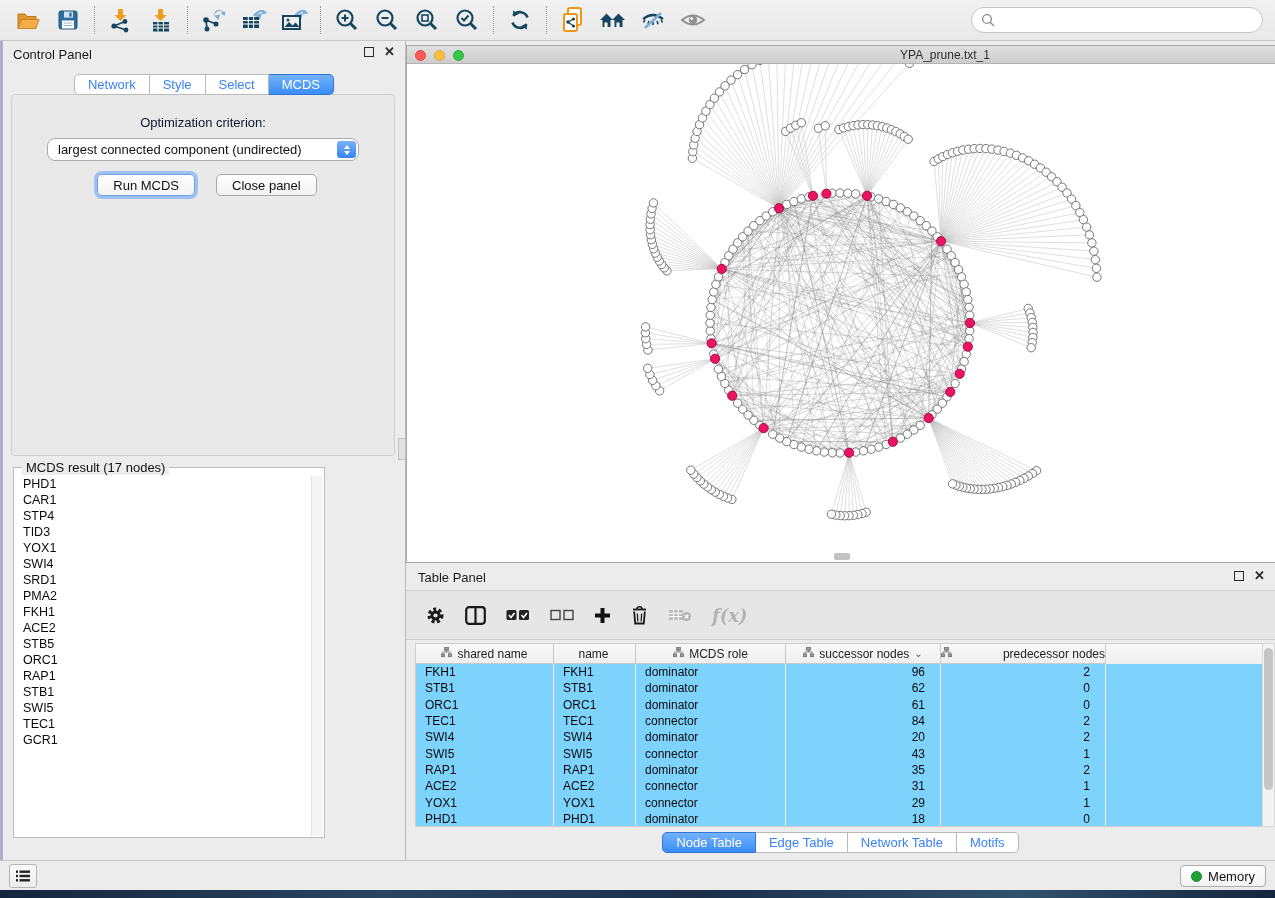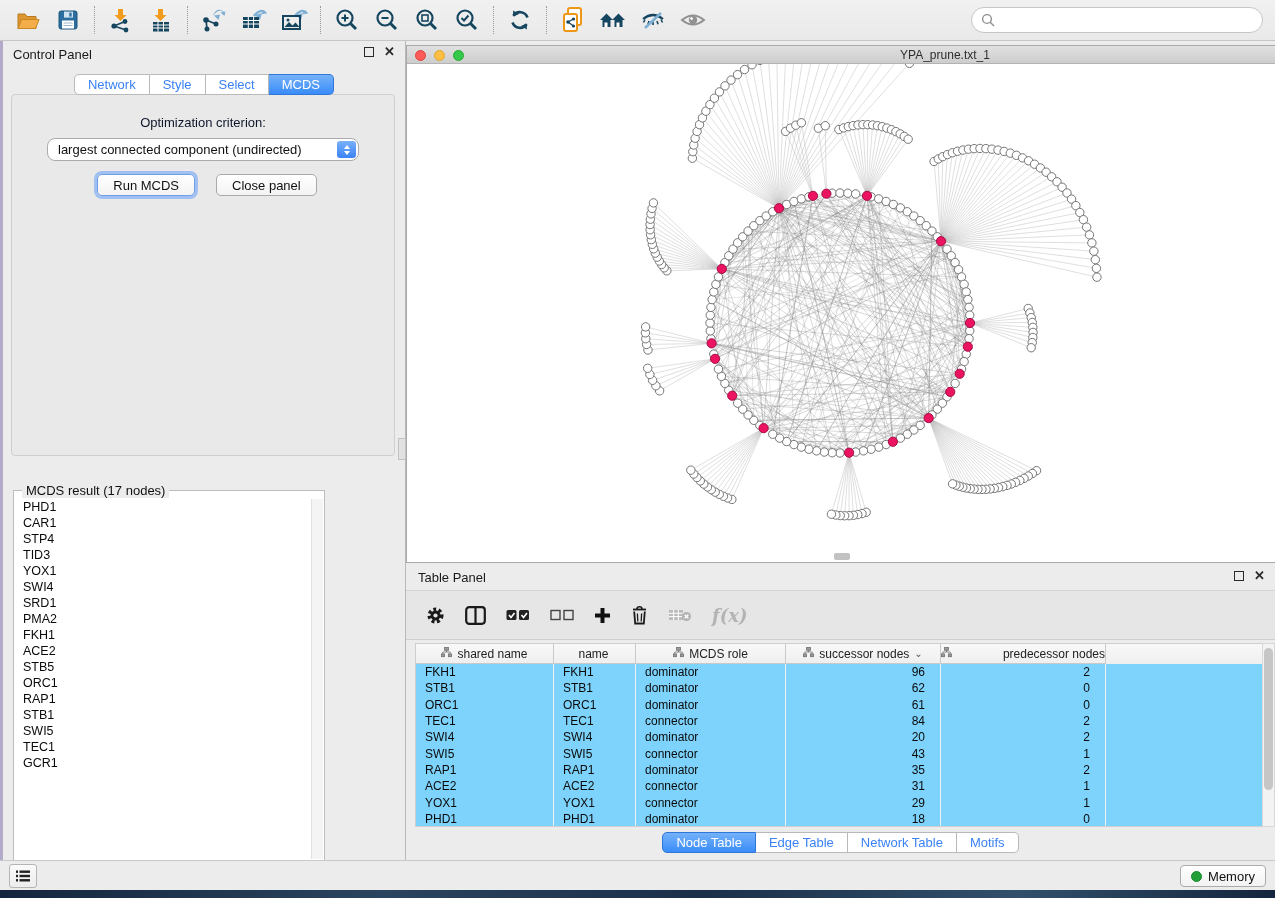--- a/index.html
+++ b/index.html
@@ -33,21 +33,21 @@
   .cp-body{position:absolute;left:8px;top:53px;width:384px;height:362px;background:#e9e9e9;border:1px solid #cfcfcf;border-radius:4px;}
   .opt-label{margin-top:20px;text-align:center;font-size:13px;color:#0f172a;}
   .select{width:312px;height:23px;margin:8px auto 0 auto;background:#fff;border:1px solid #ababab;border-radius:8px;display:flex;align-items:center;padding-left:10px;position:relative;}
   .select .val{font-size:13px;color:#111;}
   .stepper{position:absolute;right:2px;top:2px;width:19px;height:17px;border-radius:3px;background:linear-gradient(#79b0f8,#3b84f6);display:flex;flex-direction:column;align-items:center;justify-content:center;gap:2px;}
   .tri-up{width:0;height:0;border-left:3.5px solid transparent;border-right:3.5px solid transparent;border-bottom:4px solid #fff;}
   .tri-dn{width:0;height:0;border-left:3.5px solid transparent;border-right:3.5px solid transparent;border-top:4px solid #fff;}
   .btn-row{margin-top:13px;display:flex;justify-content:center;gap:13px;}
   .btn{background:linear-gradient(#ffffff,#f3f3f3);border:1px solid #a9a9a9;border-radius:5px;height:22px;padding:0 15px;font-size:13px;color:#111;display:flex;align-items:center;margin-left:8px;}
   .btn.focused{box-shadow:0 0 0 3px rgba(110,165,245,.6);border-color:#6ea0e8;}
-  .groupbox{position:absolute;left:10px;top:426px;width:312px;height:371px;border:1px solid #bdbdbd;background:#fff;margin-top:23px;}
+  .groupbox{position:absolute;left:10px;top:426px;width:312px;height:371px;border:1px solid #bdbdbd;background:#fff;}
   .groupbox .gb-title{position:absolute;left:8px;top:-8px;background:#ececec;padding:0 4px;font-size:13px;color:#111;}
   .gb-list{position:absolute;left:1px;top:8px;bottom:1px;right:14px;overflow:hidden;}
   .gb-item{font-size:12.5px;line-height:16px;padding-left:8px;color:#0a0a0a;}
   .gb-scroll{position:absolute;right:1px;top:8px;bottom:1px;width:12px;background:#f4f4f4;border-left:1px solid #e2e2e2;}
 
   
   .vsplit-handle{position:absolute;left:398px;top:438px;width:8px;height:22px;background:#e2e2e2;border:1px solid #c2c2c2;}
 
   
   .net-window{position:absolute;left:406px;top:45px;width:869px;height:518px;background:#fff;border:1px solid #a9a9a9;border-right:none;}

